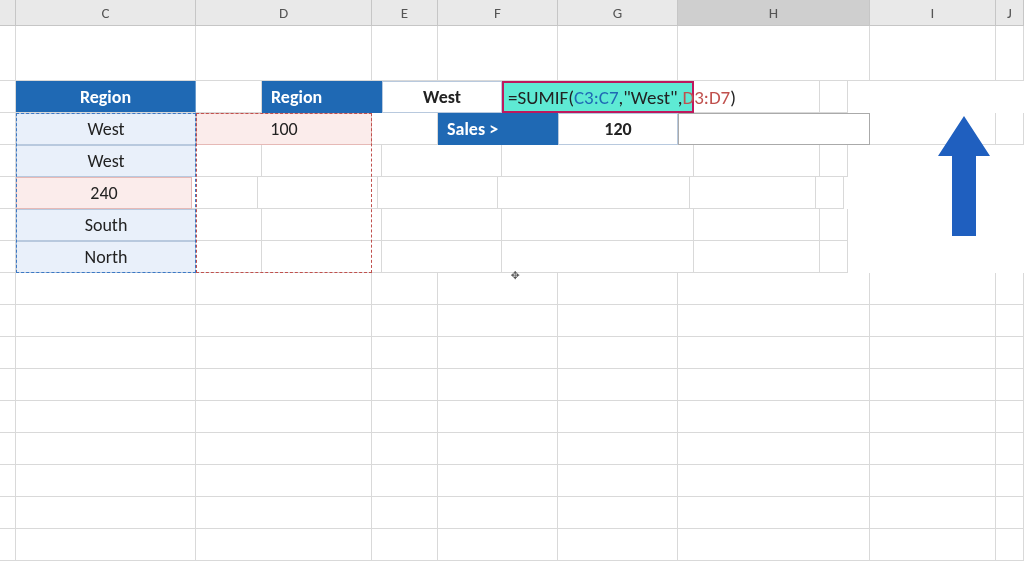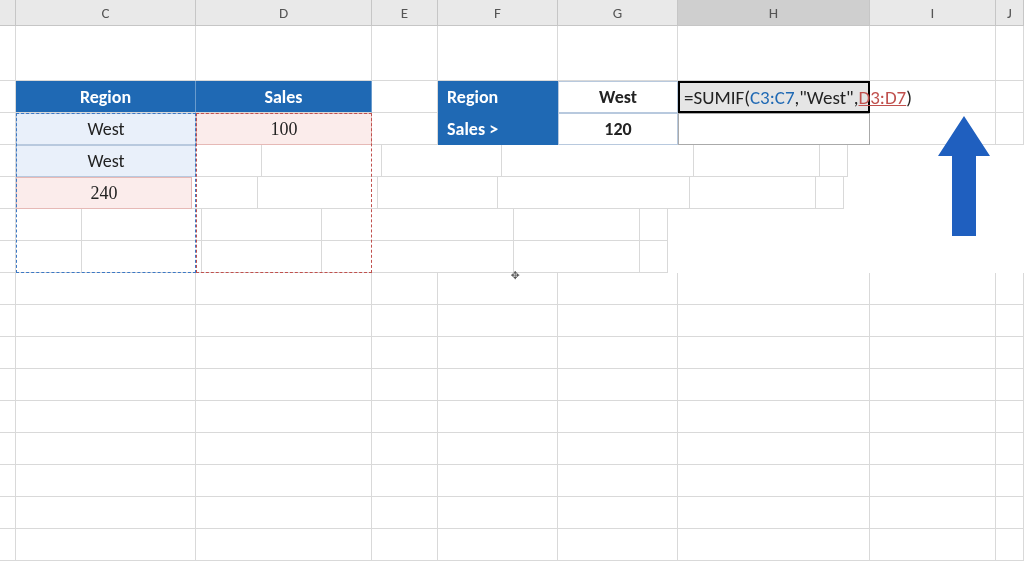--- a/index.html
+++ b/index.html
@@ -58,35 +58,34 @@
     color: #fff; font-weight: bold;
     border-right: 1px solid #ffffff55;
   }
   .td-region {
     background: #e9f0fa;
     border: 1px solid #b8c9de;
   }
   .td-sales {
     background: #fbeceb;
     border: 1px solid #e6b9b6;
-    font-family: Liberation Serif, serif;
   }
   .td-g {
     background: #fff;
     font-weight: bold;
     border: 1px solid #b8c9de;
   }
   .label-blue {
     background: #1f69b4; color:#fff; font-weight:bold;
     justify-content: flex-start; padding-left:8px;
     border: 1px solid #1f69b4;
   }
   .formula-cell {
-    background: #e5e5e5;
-    border: 2px solid #000000;
+    background: #5eead4;
+    border: 2px solid #be185d;
     z-index: 5;
     justify-content: flex-start;
     padding-left: 4px;
     font-size: 19px;
     overflow: visible;
     white-space: nowrap;
   }
 
   .arrow {
     position: absolute;
@@ -114,21 +113,21 @@
   }
   .marching-ants-D {
     position:absolute;
     left: 196px; top: 113px;
     width: 176px; height: 160px;
     border: 1px dashed #c0504d;
     pointer-events:none;
     z-index:4;
   }
   .t-blue { color:#1f69b4; }
-  .t-red  { color:#c0504d;text-decoration:underline; }
+  .t-red  { color:#c0504d; }
   .t-black{ color:#222; }
 </style>
 </head>
 <body>
 
 <div class="grid">
 
   <div class="col-header-row">
     <div class="col-header c-gutter"></div>
     <div class="col-header c-C">C</div>
@@ -149,21 +148,20 @@
     <div class="cell c-F"></div>
     <div class="cell c-G"></div>
     <div class="cell c-H"></div>
     <div class="cell c-I"></div>
     <div class="cell c-J"></div>
   </div>
 
   <div class="row">
     <div class="cell c-gutter"></div>
     <div class="cell c-C th-blue">Region</div>
-    <div class="cell c-D th-blue">Sales</div>
     <div class="cell c-E"></div>
     <div class="cell c-F label-blue">Region</div>
     <div class="cell c-G td-g">West</div>
     <div class="cell c-H formula-cell">
       <span class="t-black">=SUMIF(</span>
         <span class="t-blue">C3:C7</span>
         <span class="t-black">,"West",</span>
         <span class="t-red">D3:D7</span>
         <span class="t-black">)</span>
     </div>
@@ -198,29 +196,31 @@
     <div class="cell c-D td-sales">240</div>
     <div class="cell c-E"></div>
     <div class="cell c-F"></div>
     <div class="cell c-G"></div>
     <div class="cell c-H"></div>
     <div class="cell c-I"></div>
     <div class="cell c-J"></div>
   </div>
   <div class="row">
     <div class="cell c-gutter"></div>
-    <div class="cell c-E"></div>
-    <div class="cell c-F"></div>
-    <div class="cell c-G"></div>
-    <div class="cell c-H"></div>
-    <div class="cell c-I"></div>
-    <div class="cell c-J"></div>
-  </div>
-  <div class="row">
-    <div class="cell c-gutter"></div>
+    <div class="cell c-C td-region">South</div>
+    <div class="cell c-E"></div>
+    <div class="cell c-F"></div>
+    <div class="cell c-G"></div>
+    <div class="cell c-H"></div>
+    <div class="cell c-I"></div>
+    <div class="cell c-J"></div>
+  </div>
+  <div class="row">
+    <div class="cell c-gutter"></div>
+    <div class="cell c-C td-region">North</div>
     <div class="cell c-E"></div>
     <div class="cell c-F"></div>
     <div class="cell c-G"></div>
     <div class="cell c-H"></div>
     <div class="cell c-I"></div>
     <div class="cell c-J"></div>
   </div>
 
   <div class="row">
       <div class="cell c-gutter"></div>

